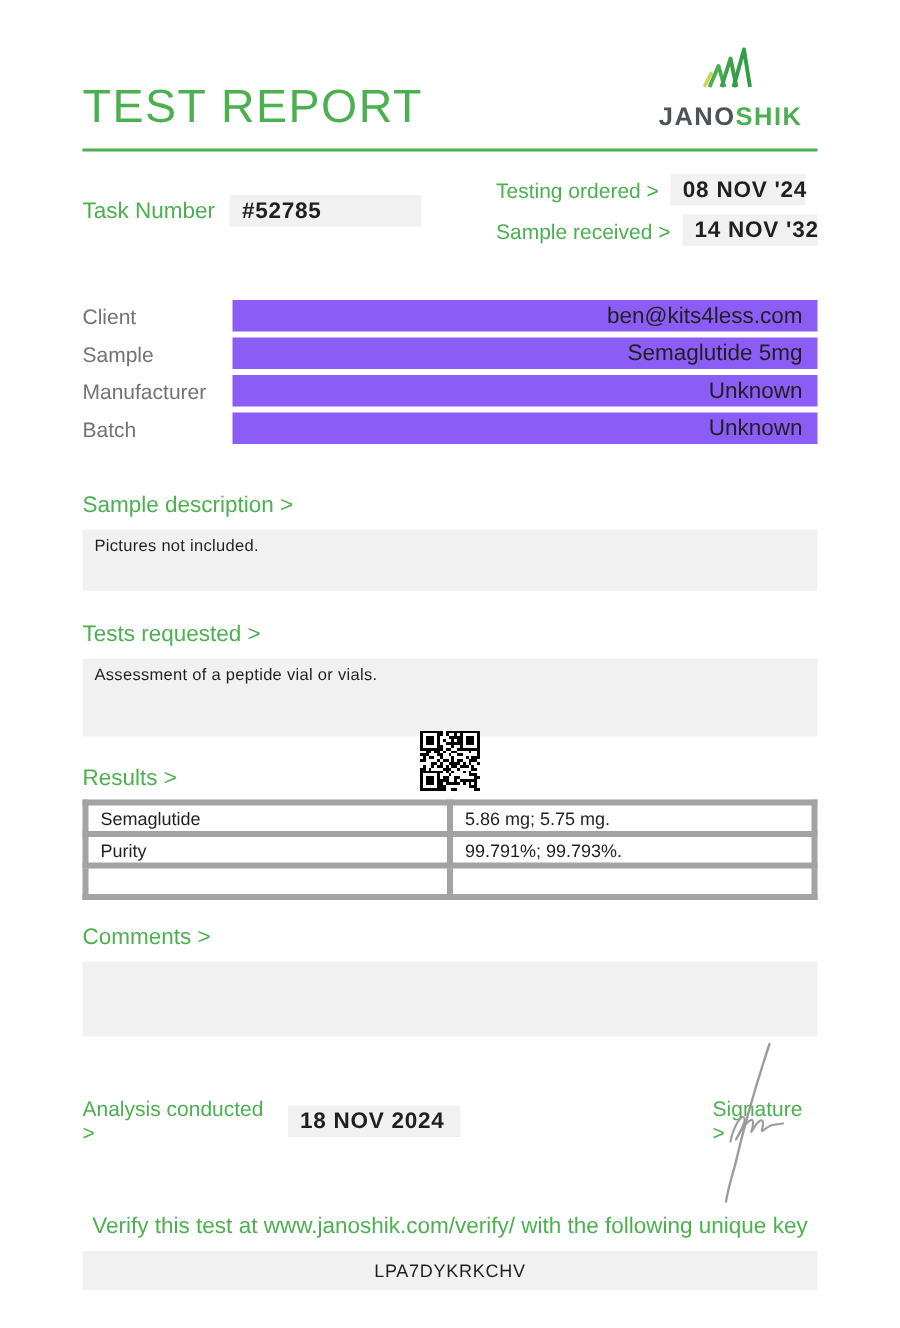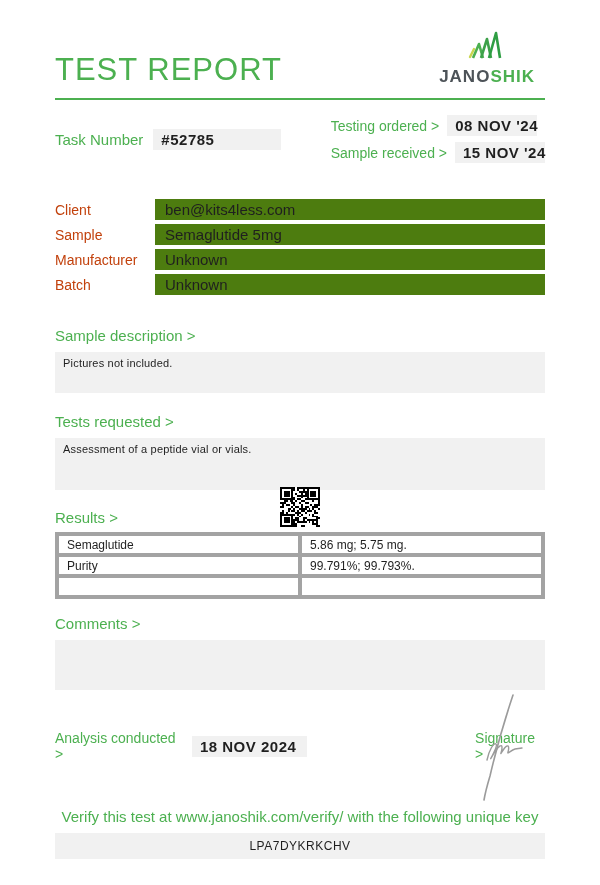--- a/index.html
+++ b/index.html
@@ -24,23 +24,23 @@
   .kv { display:flex; align-items:center; margin-bottom:6px; }
   .kv .lbl { color:#4cb050; font-size:14px; white-space:nowrap; }
   .valbox { background:#f1f1f1; color:#1f1f1f; font-size:15px; font-weight:600;
             letter-spacing:.5px; padding:2px 8px; white-space:nowrap; }
   .task-val { width:128px; margin-left:10px; }
   .date-val { width:90px; margin-left:8px; }
 
   
   .info-block { margin:30px 55px 0 55px; }
   .info-row { display:flex; align-items:center; margin-bottom:4px; }
-  .info-row .lbl { width:100px; color:#c2410c; font-size:14px; flex:none; }
-  .info-row .val { flex:1; background:#4d7c0f; color:#1f1f1f; font-size:15px;
-                   font-weight:500; padding:2px 10px; min-height:21px; }
+  .info-row .lbl { width:100px; color:#737373; font-size:14px; flex:none; }
+  .info-row .val { flex:1; background:#8b5cf6; color:#1f1f1f; font-size:15px;
+                   font-weight:500; padding:2px 10px; min-height:21px;text-align:right; }
 
   
   .section-heading { margin:0 55px; color:#4cb050; font-size:15px; }
   .graybox { margin:8px 55px 0 55px; background:#f1f1f1; color:#1f1f1f;
              font-size:11px; letter-spacing:.2px; padding:5px 8px; }
   .h-desc { margin-top:32px; }
   .box-desc { height:41px; }
   .h-tests { margin-top:20px; }
   .box-tests { height:52px; }
 
@@ -98,21 +98,21 @@
       <span class="lbl" style="font-size:15px;">Task Number</span>
       <span class="valbox task-val">#52785</span>
     </div>
     <div>
       <div class="kv">
         <span class="lbl">Testing ordered  &gt;</span>
         <span class="valbox date-val">08 NOV '24</span>
       </div>
       <div class="kv">
         <span class="lbl">Sample received &gt;</span>
-        <span class="valbox date-val">15 NOV '24</span>
+        <span class="valbox date-val">14 NOV '32</span>
       </div>
     </div>
   </div>
 
   <div class="info-block">
     <div class="info-row">
       <span class="lbl">Client</span>
       <span class="val">ben@kits4less.com</span>
     </div>
     <div class="info-row">

